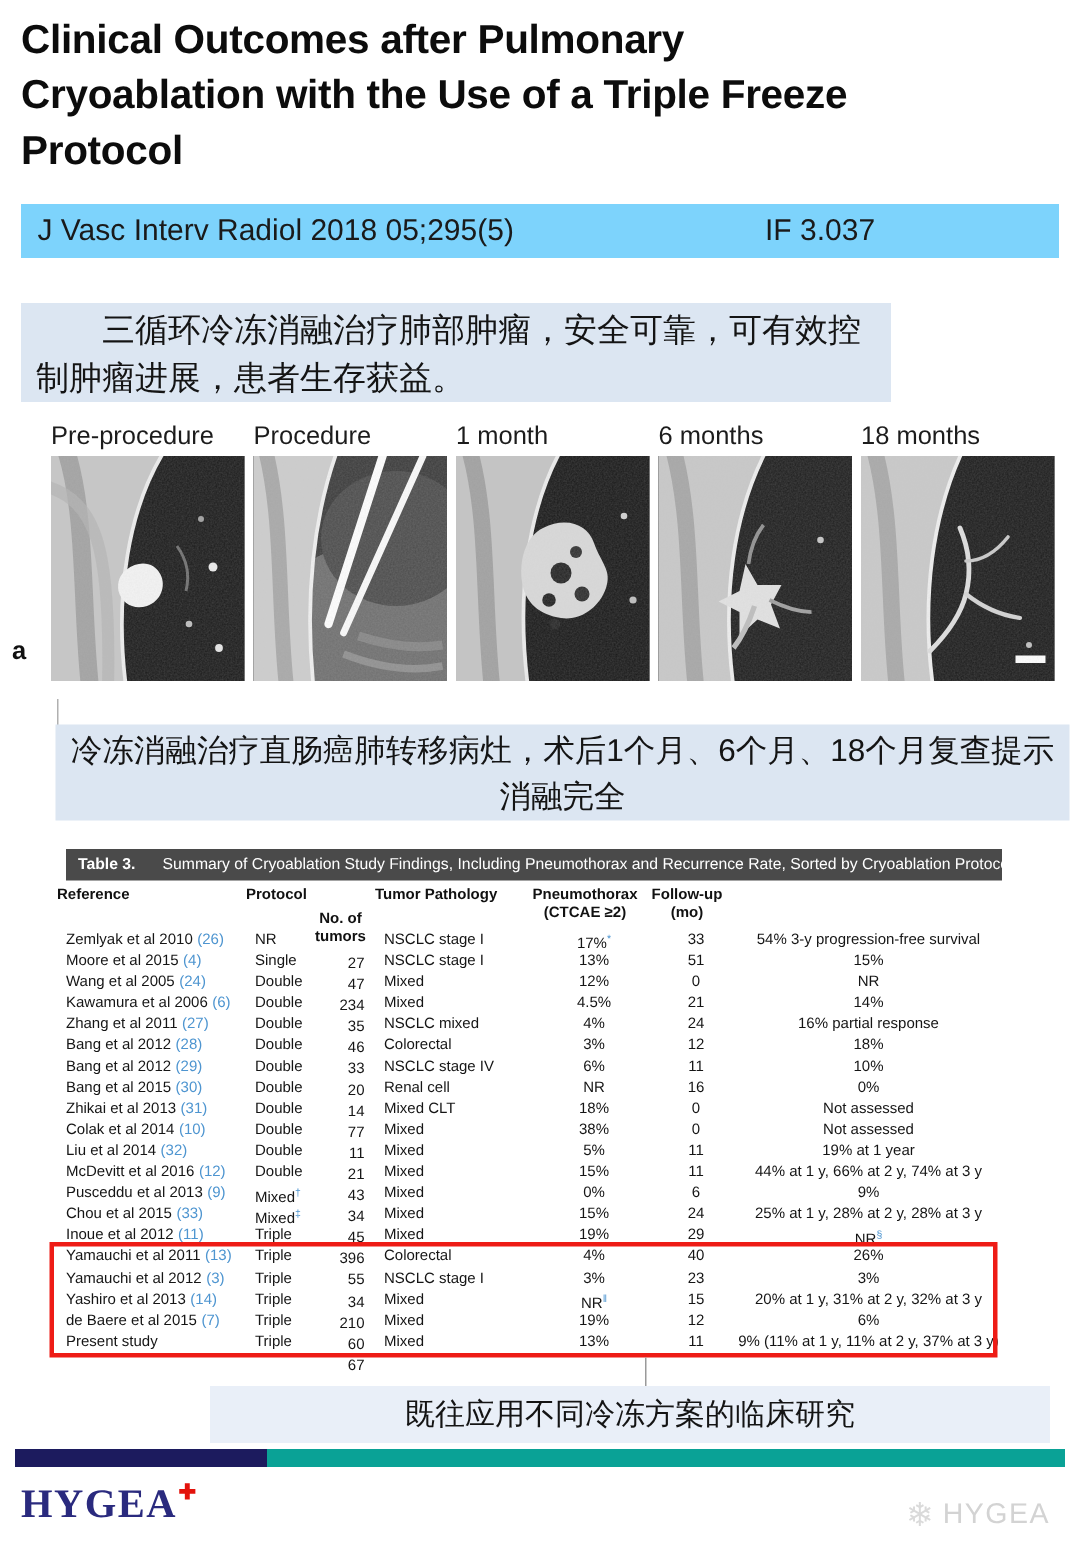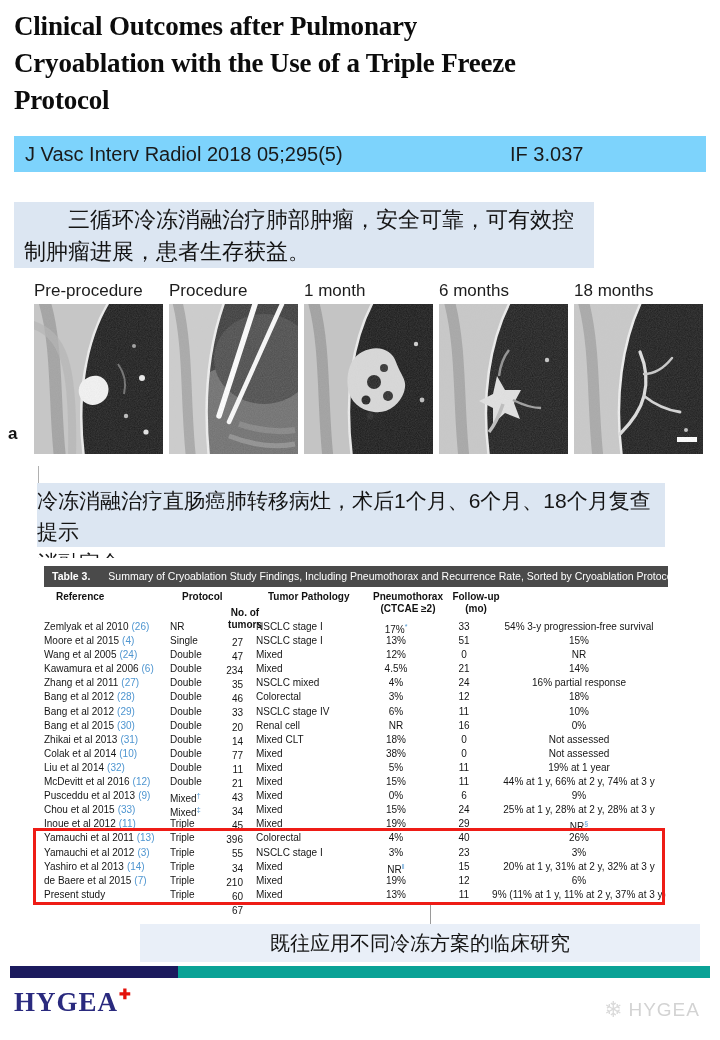--- a/index.html
+++ b/index.html
@@ -2,21 +2,21 @@
 <html><head>
 <meta charset="utf-8">
 <style>
   * { margin:0; padding:0; box-sizing:border-box; }
   html,body { width:720px; height:1040px; background:#ffffff;
     font-family:"Liberation Sans","DejaVu Sans",sans-serif; }
   .page { position:relative; width:720px; height:1040px; background:#fff; overflow:hidden; }
 
   
   .title { position:absolute; left:14px; top:8px; width:700px;
-    font-size:27px; font-weight:bold; color:#0c0c0c; line-height:37px; letter-spacing:-0.2px;font-family:Liberation Serif, serif; }
+    font-size:27px; font-weight:bold; color:#0c0c0c; line-height:37px; letter-spacing:-0.2px; }
 
   
   .journal-bar { position:absolute; left:14px; top:136px; width:692px; height:36px;
     background:#7dd3fc; font-size:20px; color:#1a1a1a; line-height:36px; }
   .journal-bar .cit { position:absolute; left:11px; white-space:nowrap; }
   .journal-bar .if  { position:absolute; left:496px; white-space:nowrap; }
 
   
   .summary-box { position:absolute; left:14px; top:202px; width:580px; height:66px;
     background:#dce6f2; font-size:22px; color:#141414; line-height:32px; padding:2px 10px 0 10px; }
@@ -24,33 +24,33 @@
 
   
   .fig-labels { position:absolute; left:34px; top:281px; width:670px; display:flex; gap:6px; }
   .fig-labels div { width:129px; text-align:left; font-size:17px; color:#1c1c1c; }
   .fig-row { position:absolute; left:34px; top:304px; width:670px; display:flex; gap:6px; }
   .panel { width:129px; height:150px; background:#1a1a1a; }
   .panel svg { display:block; width:129px; height:150px; }
   .fig-a { position:absolute; left:8px; top:424px; font-size:17px; font-weight:bold; color:#111; }
 
   
-  .caption2 { position:absolute; left:37px; top:483px; width:628px; height:64px;
-    background:#dce6f2; font-size:21px; line-height:31px; padding-top:2px; color:#141414; }
+  .caption2 { position:absolute; left:37px; top:483px; width:676px; height:64px;
+    background:#dce6f2; text-align:center; font-size:21px; line-height:31px; padding-top:2px; color:#141414; }
 
   
   .artifact1 { position:absolute; left:38px; top:466px; width:1px; height:22px; background:#b0b0b0; }
   .artifact2 { position:absolute; left:430px; top:905px; width:1px; height:20px; background:#9a9a9a; }
 
   
   .table-wrap { position:absolute; left:30px; top:558px; width:662px; height:354px; background:#fff; }
   .table-title { position:absolute; left:14px; top:8px; width:624px; height:21px; background:#4a4a4a;
     color:#fff; font-size:10.5px; line-height:21px; padding-left:8px; white-space:nowrap; }
   .table-title b { font-weight:bold; margin-right:18px; }
-  .thead { position:absolute; left:26px; top:33px; width:624px; display:grid;
+  .thead { position:absolute; left:8px; top:33px; width:624px; display:grid;
     grid-template-columns:126px 46px 40px 98px 84px 52px 178px; }
   .th { font-size:10px; font-weight:bold; line-height:11.5px; color:#111; white-space:nowrap; }
   .tbody { position:absolute; left:14px; top:62px; width:624px; }
   .tr { display:grid; grid-template-columns:126px 46px 40px 98px 84px 52px 178px; height:14.1px; }
   .td { font-size:10px; color:#151515; line-height:14.1px; white-space:nowrap; }
   .c0,.c1,.c3 { text-align:left; }
   .c2 { text-align:right; padding-right:13px;margin-top:16px; }
   .c4,.c5,.c6 { text-align:center; }
   .th.c2 { text-align:center; padding-right:6px; }
   .cite { color:#4e95d0; margin-left:3px; }

